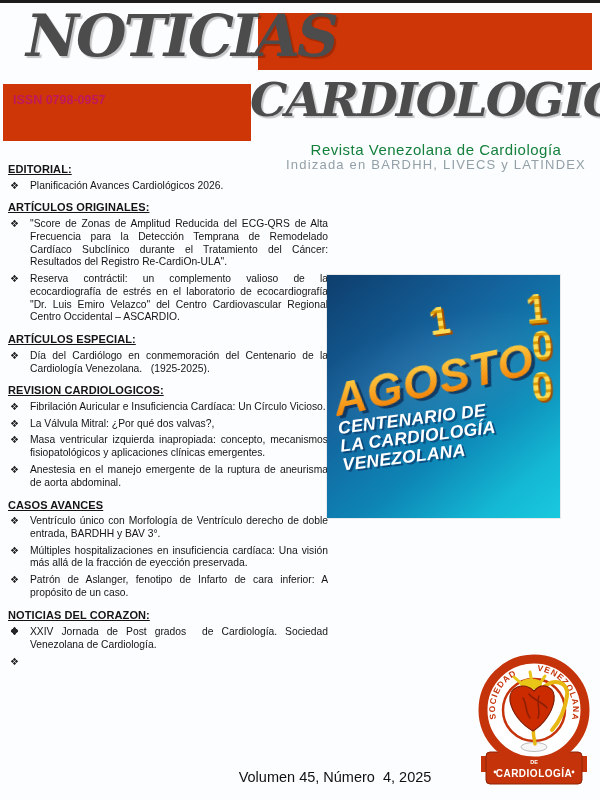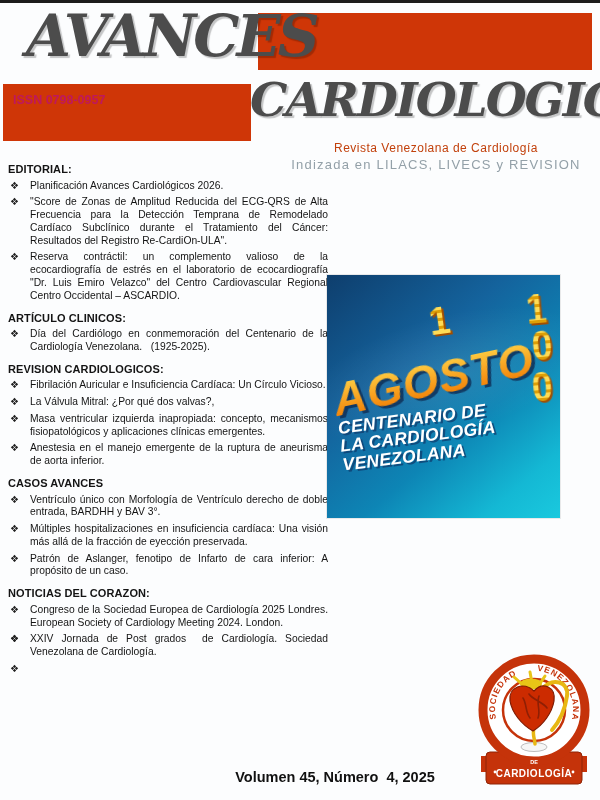--- a/index.html
+++ b/index.html
@@ -23,27 +23,27 @@
   .title1{left:26px;top:2px;font-size:58px;letter-spacing:-3px;}
   .title2{left:250px;top:72px;font-size:47px;letter-spacing:-2px;}
   .bar{position:absolute;background:#cf3607;}
   .bar-top{left:258px;top:13px;width:334px;height:57px;}
   .bar-left{left:3px;top:84px;width:248px;height:57px;}
   .issn-block{
     position:absolute;left:13px;top:92px;color:#be185d;
     font-weight:bold;font-size:12.5px;line-height:1.4;z-index:2;
   }
   .subtitle{position:absolute;left:278px;width:316px;text-align:center;white-space:nowrap;}
-  .subtitle1{top:141px;color:#c2410c;font-size:12px;letter-spacing:0.5px;}
+  .subtitle1{top:141px;color:#15803d;font-size:15px;letter-spacing:0.5px;}
   .subtitle2{top:157px;color:#93a0a8;font-size:13px;letter-spacing:1.2px;}
 
   
   .toc{position:absolute;left:8px;top:163px;width:320px;font-size:10.3px;line-height:1.24;}
   .toc-heading{
-    font-weight:bold;font-size:11px;
+    font-weight:bold;text-decoration:underline;font-size:11px;
     margin:9px 0 3px 0;letter-spacing:0.1px;
   }
   .toc-section:first-child .toc-heading{margin-top:0;}
   .toc-item{position:relative;padding-left:22px;margin:0 0 4px 0;text-align:justify;}
   .toc-bullet{position:absolute;left:2px;top:0;font-size:10px;color:#222;}
 
   
   .poster{
     position:absolute;left:327px;top:275px;width:233px;height:243px;overflow:hidden;
     background:linear-gradient(140deg,#0e3e6d 0%,#14639d 35%,#0d85b5 62%,#14b8d4 85%,#1ac9de 100%);
@@ -81,65 +81,66 @@
     position:absolute;left:10px;top:144px;
     transform:rotate(-7deg);transform-origin:left top;
     color:#ffffff;font-weight:bold;font-style:italic;
     font-size:17.5px;line-height:1.05;letter-spacing:0.3px;white-space:nowrap;
     text-shadow:2px 2px 0 rgba(15,60,110,0.75);
   }
 
   
   .footer-volume{
     position:absolute;left:185px;top:769px;width:300px;text-align:center;
-    font-weight:bold;font-size:14.5px;color:#111;
+    font-weight:normal;font-size:14.5px;color:#111;
   }
 
   
   .seal{position:absolute;left:455px;top:650px;width:145px;height:145px;}
   .seal text{font-family:"Liberation Sans",sans-serif;}
 </style>
 </head>
 <body>
 
 <div class="top-strip"></div>
 
 <div class="bar bar-top"></div>
 <div class="bar bar-left"></div>
-<div class="title-word title1">AVANCES</div>
+<div class="title-word title1">NOTICIAS</div>
 <div class="title-word title2">CARDIOLOGICOS</div>
 <div class="issn-block">
   <div>ISSN 0798-0957</div>
 </div>
 <div class="subtitle subtitle1">Revista Venezolana de Cardiología</div>
-<div class="subtitle subtitle2">Indizada en LILACS, LIVECS y REVISION</div>
+<div class="subtitle subtitle2">Indizada en BARDHH, LIVECS y LATINDEX</div>
 
 <div class="toc">
 
   <div class="toc-section">
     <div class="toc-heading">EDITORIAL:</div>
     <div class="toc-item">
       <span class="toc-bullet">❖</span>
       <span>Planificación Avances Cardiológicos 2026.</span>
     </div>
   </div>
 
   <div class="toc-section">
+    <div class="toc-heading">ARTÍCULOS ORIGINALES:</div>
     <div class="toc-item">
       <span class="toc-bullet">❖</span>
       <span>"Score de Zonas de Amplitud Reducida del ECG-QRS de Alta Frecuencia para la Detección Temprana de Remodelado Cardíaco Subclínico durante el Tratamiento del Cáncer: Resultados del Registro Re-CardiOn-ULA".</span>
     </div>
     <div class="toc-item">
       <span class="toc-bullet">❖</span>
       <span>Reserva contráctil: un complemento valioso de la ecocardiografía de estrés en el laboratorio de ecocardiografía "Dr. Luis Emiro Velazco" del Centro Cardiovascular Regional Centro Occidental – ASCARDIO.</span>
     </div>
   </div>
 
   <div class="toc-section">
-    <div class="toc-heading">ARTÍCULO CLINICOS:</div>
+    <div class="toc-heading">ARTÍCULOS ESPECIAL:</div>
     <div class="toc-item">
       <span class="toc-bullet">❖</span>
       <span>Día del Cardiólogo en conmemoración del Centenario de la Cardiología Venezolana.&nbsp;&nbsp; (1925-2025).</span>
     </div>
   </div>
 
   <div class="toc-section">
     <div class="toc-heading">REVISION CARDIOLOGICOS:</div>
     <div class="toc-item">
       <span class="toc-bullet">❖</span>
@@ -148,21 +149,21 @@
     <div class="toc-item">
       <span class="toc-bullet">❖</span>
       <span>La Válvula Mitral: ¿Por qué dos valvas?,</span>
     </div>
     <div class="toc-item">
       <span class="toc-bullet">❖</span>
       <span>Masa ventricular izquierda inapropiada: concepto, mecanismos fisiopatológicos y aplicaciones clínicas emergentes.</span>
     </div>
     <div class="toc-item">
       <span class="toc-bullet">❖</span>
-      <span>Anestesia en el manejo emergente de la ruptura de aneurisma de aorta inferior.</span>
+      <span>Anestesia en el manejo emergente de la ruptura de aneurisma de aorta abdominal.</span>
     </div>
   </div>
 
   <div class="toc-section">
     <div class="toc-heading">CASOS AVANCES</div>
     <div class="toc-item">
       <span class="toc-bullet">❖</span>
       <span>Ventrículo único con Morfología de Ventrículo derecho de doble entrada, BARDHH y BAV 3°.</span>
     </div>
     <div class="toc-item">
@@ -172,21 +173,20 @@
     <div class="toc-item">
       <span class="toc-bullet">❖</span>
       <span>Patrón de Aslanger, fenotipo de Infarto de cara inferior: A propósito de un caso.</span>
     </div>
   </div>
 
   <div class="toc-section">
     <div class="toc-heading">NOTICIAS DEL CORAZON:</div>
     <div class="toc-item">
       <span class="toc-bullet">❖</span>
-      <span>Congreso de la Sociedad Europea de Cardiología 2025 Londres. European Society of Cardiology Meeting 2024. London.</span>
     </div>
     <div class="toc-item">
       <span class="toc-bullet">❖</span>
     </div>
     <div class="toc-item">
       <span class="toc-bullet">❖</span>
       <span>XXIV Jornada de Post grados&nbsp; de Cardiología. Sociedad Venezolana de Cardiología.</span>
     </div>
     <div class="toc-item">
       <span class="toc-bullet">❖</span>

